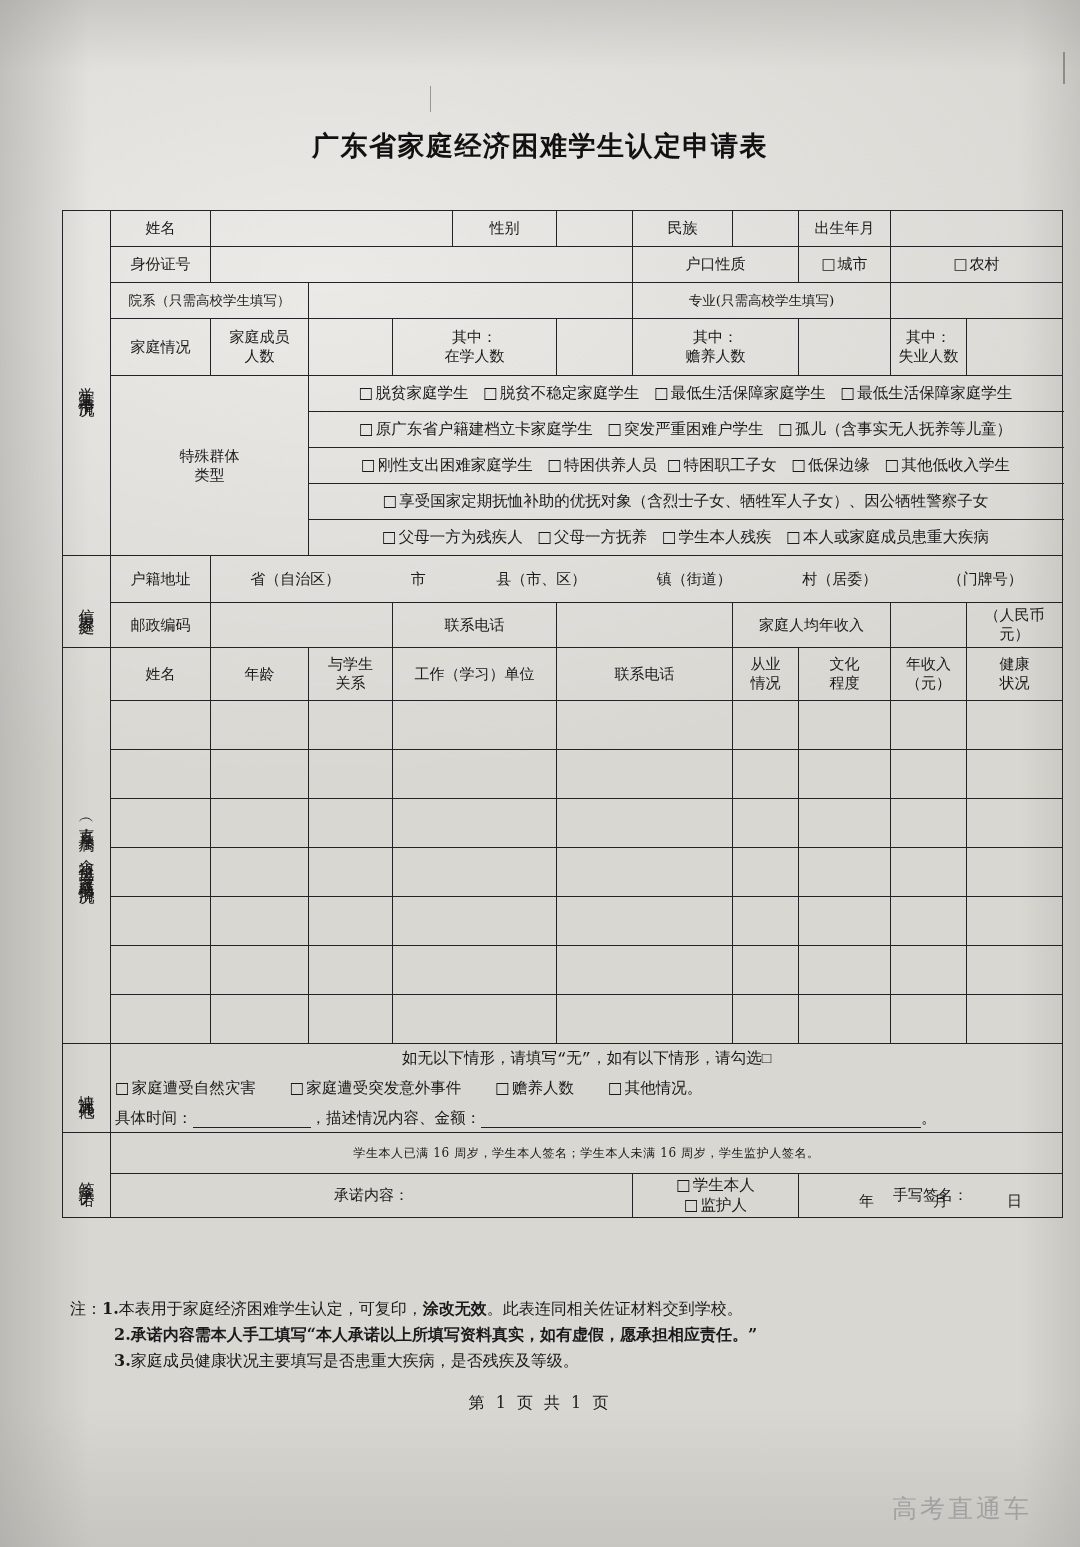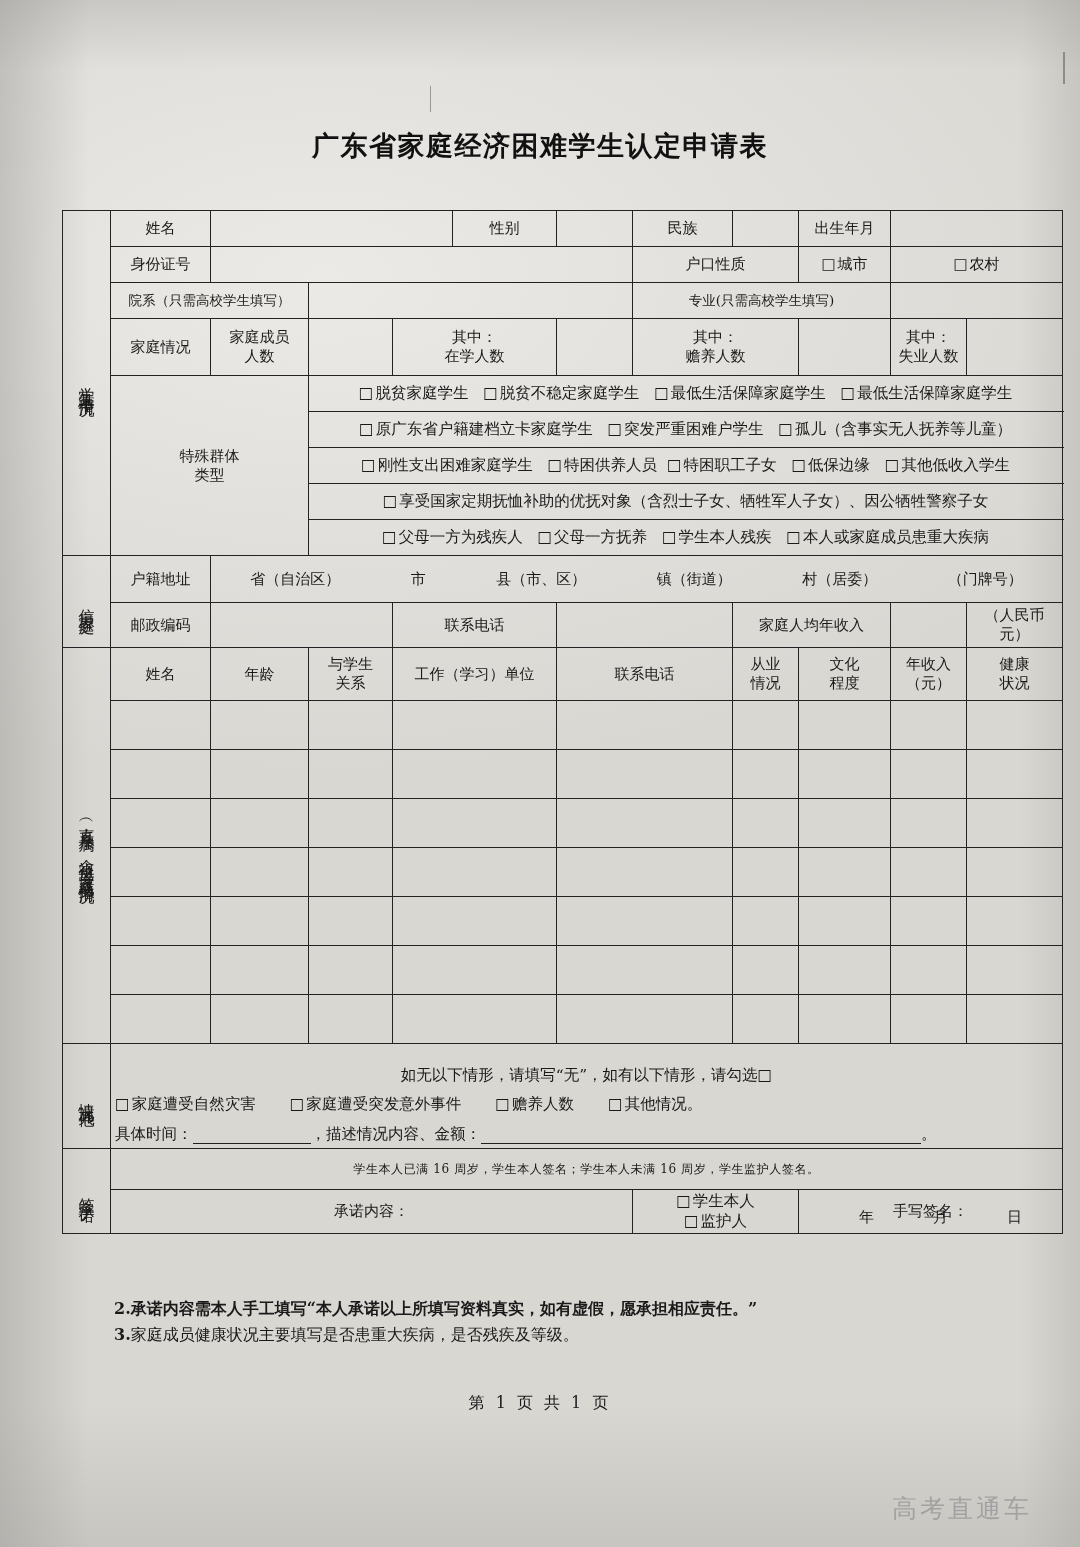--- a/index.html
+++ b/index.html
@@ -127,21 +127,21 @@
 
   .small{ font-size:13.5px; }
 
   
   .other-cell{
     text-align:left;
     padding:6px 10px 6px 12px;
     font-size:15.5px;
     line-height:1.05;
   }
-  .other-line{ margin:20px 0 8px 0; white-space:nowrap;}
+  .other-line{ margin:4px 0 8px 0; white-space:nowrap;font-family:Liberation Mono, monospace;}
   .other-line2{ margin:10px 0 10px 0; display:flex; gap:34px; white-space:nowrap;}
   .other-line3{ margin:8px 0 2px 0; display:flex; align-items:flex-end; white-space:nowrap;}
   .ul-s{ display:inline-block; border-bottom:1.4px solid #222; width:118px; height:15px; }
   .ul-l{ display:inline-block; border-bottom:1.4px solid #222; width:440px; height:15px; }
 
   .sign-head{ font-size:12px; letter-spacing:.6px; }
   .sign-body{ text-align:left; vertical-align:top; padding:8px 10px; height:92px;}
   .sign-cb{ text-align:left; padding:8px 14px; vertical-align:middle; line-height:2.0; font-size:15.5px;}
   .sign-date{ text-align:left; vertical-align:top; padding:8px 10px; position:relative;}
   .ymd{ position:absolute; right:18px; bottom:6px; letter-spacing:22px; font-size:15px;}
@@ -494,20 +494,23 @@
       </td>
       <td colspan="3" class="sign-date">
         <span>手写签名：</span>
         <span class="ymd">年　月　日</span>
       </td>
     </tr>
   </tbody>
     </table>
 
   <div class="notes">
+    <div class="n1">
+      <span>注：</span><span class="bold">1.</span><span>本表用于家庭经济困难学生认定，可复印，</span><span class="bold">涂改无效</span><span>。此表连同相关佐证材料交到学校。</span>
+    </div>
     <div class="ind">
       <span class="bold">2.</span><span class="bold">承诺内容需本人手工填写</span><span class="bold">“本人承诺以上所填写资料真实，如有虚假，愿承担相应责任。”</span>
     </div>
     <div class="ind">
       <span class="bold">3.</span><span>家庭成员健康状况主要填写是否患重大疾病，是否残疾及等级。</span>
     </div>
   </div>
 
   <div class="pagefoot">第 1 页 共 1 页</div>
 

